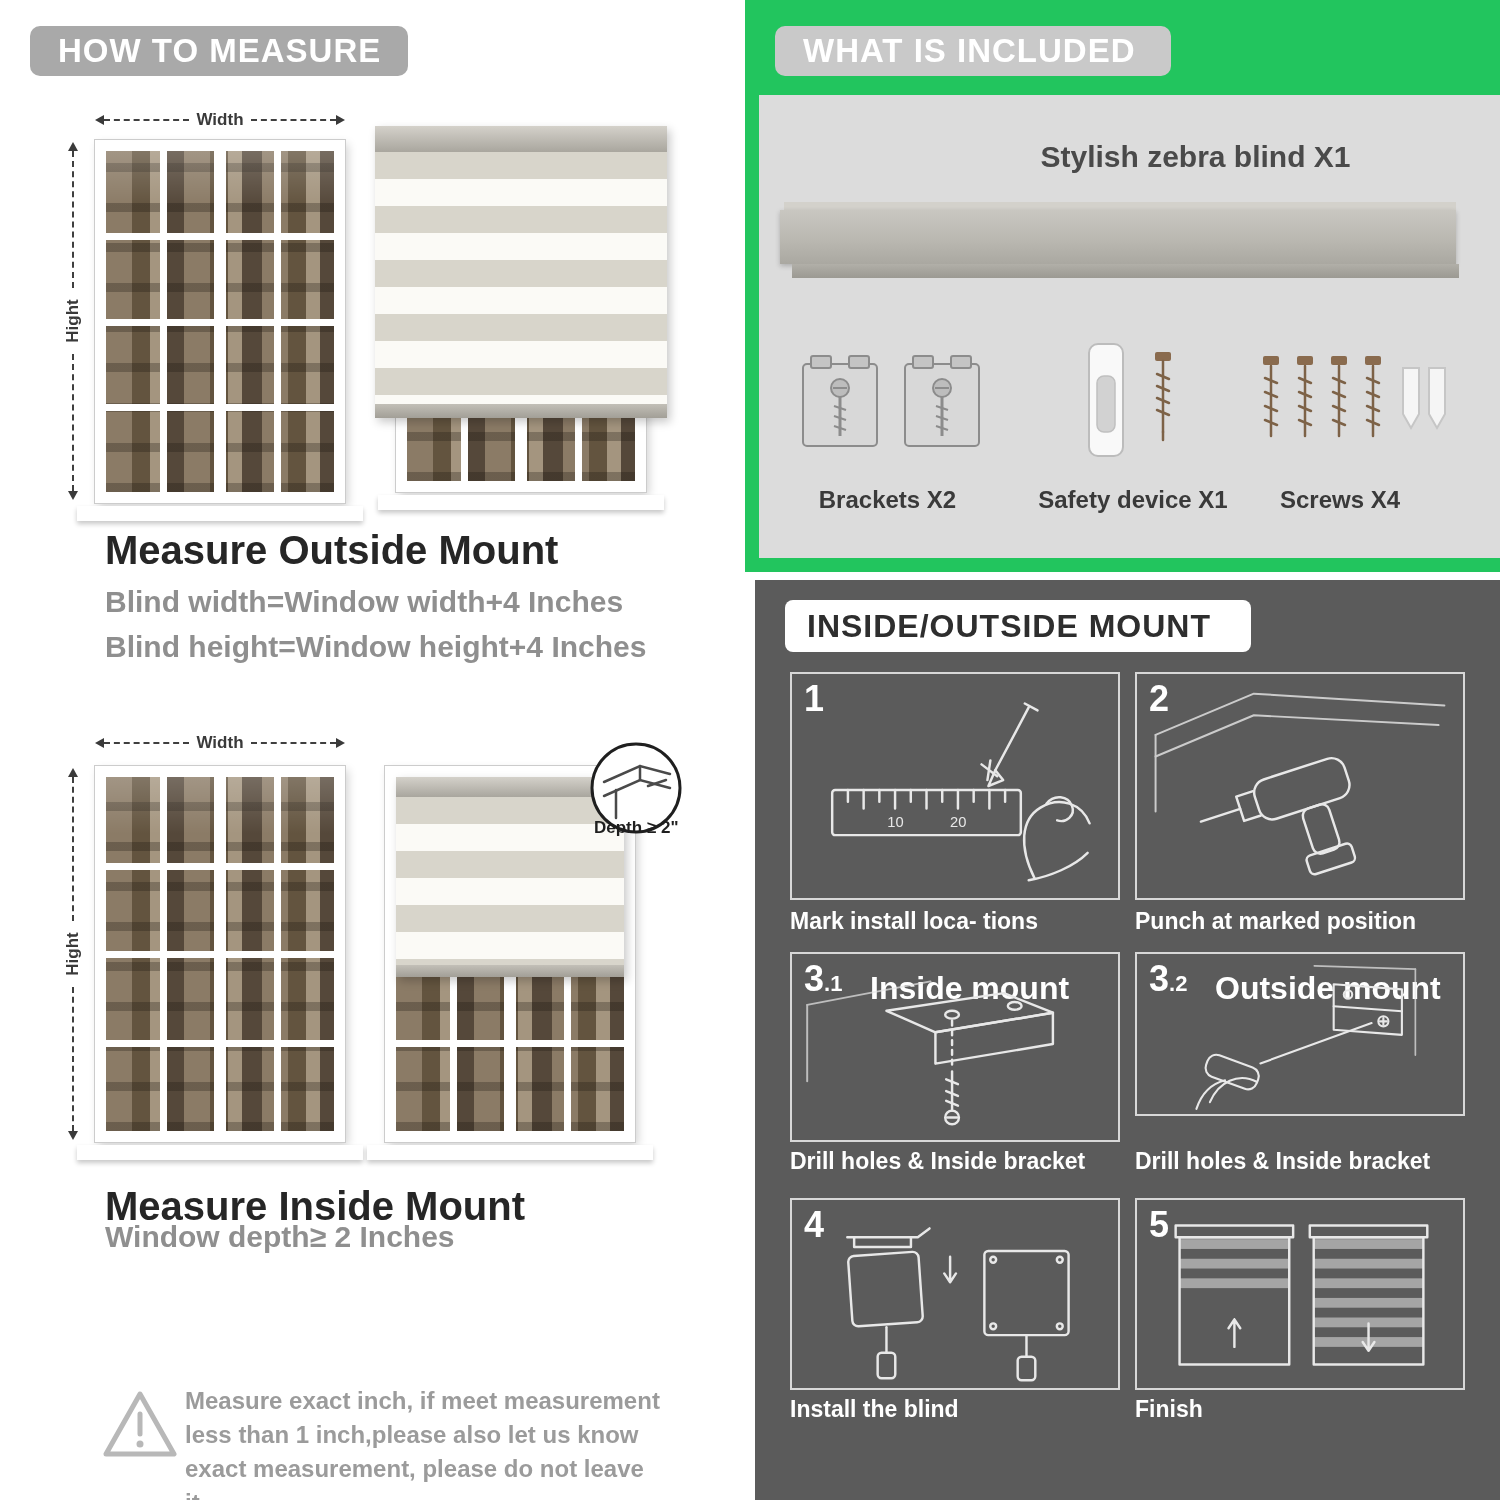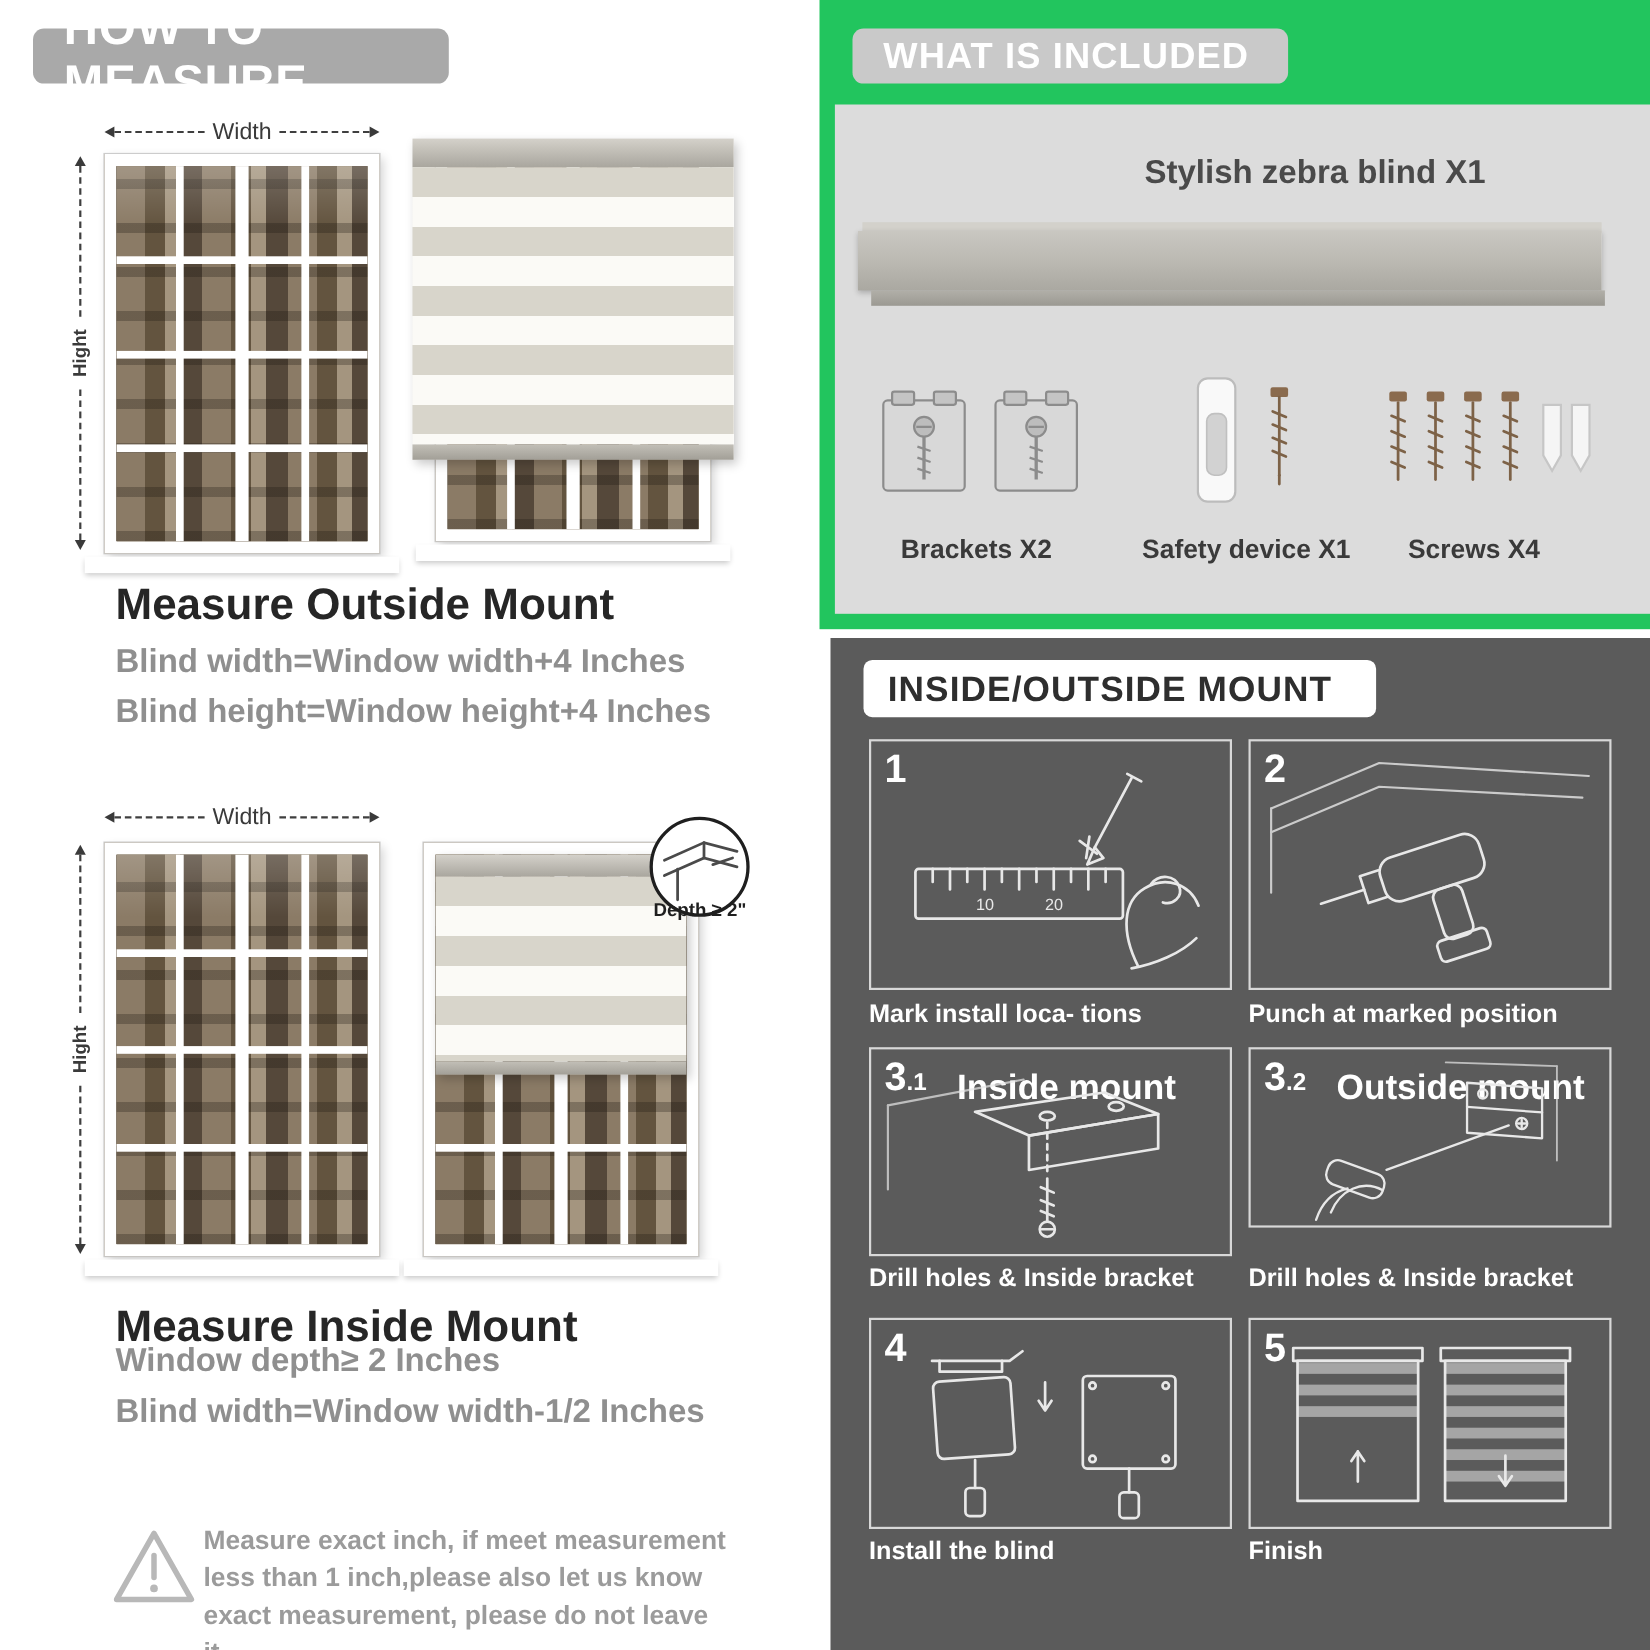--- a/index.html
+++ b/index.html
@@ -3,21 +3,21 @@
 <meta charset="utf-8">
 <style>
   *{margin:0;padding:0;box-sizing:border-box;}
   html,body{background:#fff;}
   body{width:1500px;height:1500px;font-family:"Liberation Sans",sans-serif;}
   #stage{position:relative;width:1500px;height:1500px;background:#fff;overflow:hidden;}
   .abs{position:absolute;}
 
   
   .pill{display:flex;align-items:center;border-radius:10px;font-weight:bold;letter-spacing:1px;}
-  .pill-left{background:#a9a9a9;color:#fff;font-size:43px;padding-left:28px;}
+  .pill-left{background:#a9a9a9;color:#fff;font-size:33px;padding-left:28px;}
   .pill-inc{background:#c9c9c9;color:#fff;font-size:33px;padding-left:28px;}
   .pill-mount{background:#ffffff;color:#2e2e2e;font-size:32px;padding-left:22px;border-radius:8px;}
   .h-title{font-size:40px;font-weight:bold;color:#262626;}
   .g-line{font-size:30px;font-weight:bold;color:#8f8f8f;white-space:nowrap;}
 
   
   .window{position:absolute;border:11px solid #fff;box-shadow:0 0 0 1px #cccccc,3px 4px 9px rgba(0,0,0,.18);background:#75664f;}
   .win-photo{position:absolute;inset:0;
     background:
       linear-gradient(180deg, rgba(255,255,255,.20) 0%, rgba(255,255,255,0) 16%),
@@ -35,21 +35,21 @@
   .blind{position:absolute;box-shadow:3px 4px 9px rgba(0,0,0,.22);}
   .blind-rail{height:26px;background:linear-gradient(180deg,#d4d1ca,#a9a69e);}
   .blind-rail.sm{height:20px;}
   .blind-body{background:repeating-linear-gradient(180deg,#d8d5cb 0px 27px,#fbfaf6 27px 54px);}
   .blind-bot{height:14px;background:linear-gradient(180deg,#c2bfb7,#a29f97);}
   .blind-bot.sm{height:12px;}
 
   
   .h-dim{position:absolute;display:flex;align-items:center;height:20px;color:#3a3a3a;}
   .h-dim .hline{flex:1;height:0;border-top:2px dashed #3f3f3f;}
-  .h-dim .dlabel{font-size:21px;font-weight:normal;margin:0 7px;white-space:nowrap;}
+  .h-dim .dlabel{font-size:17px;font-weight:bold;margin:0 7px;white-space:nowrap;}
   .tri-l{width:0;height:0;border-top:5px solid transparent;border-bottom:5px solid transparent;border-right:9px solid #3a3a3a;}
   .tri-r{width:0;height:0;border-top:5px solid transparent;border-bottom:5px solid transparent;border-left:9px solid #3a3a3a;}
   .v-dim{position:absolute;display:flex;flex-direction:column;align-items:center;width:22px;color:#3a3a3a;}
   .v-dim .vline{flex:1;width:0;border-left:2px dashed #3f3f3f;}
   .tri-u{width:0;height:0;border-left:5px solid transparent;border-right:5px solid transparent;border-bottom:9px solid #3a3a3a;}
   .tri-d{width:0;height:0;border-left:5px solid transparent;border-right:5px solid transparent;border-top:9px solid #3a3a3a;}
   .vlabel{position:relative;height:66px;width:20px;}
   .vlabel span{position:absolute;left:50%;top:50%;transform:translate(-50%,-50%) rotate(-90deg);font-size:17px;font-weight:bold;white-space:nowrap;}
 
   .depth-label{position:absolute;font-size:17px;font-weight:bold;color:#1f1f1f;white-space:nowrap;}
@@ -186,21 +186,20 @@
       <path d="M16 56 L52 40 L82 48"></path>
       <path d="M28 78 L28 50"></path>
       <path d="M52 40 L52 26"></path>
       <path d="M60 46 L78 40"></path>
     </g>
   </svg>
   <div class="depth-label" style="left:594px;top:818px;">Depth ≥ 2"</div>
 
   <div class="abs h-title" style="left:105px;top:1184px;">Measure Inside Mount</div>
   <div class="abs g-line" style="left:105px;top:1220px;">Window depth≥ 2 Inches</div>
-  <div class="abs g-line" style="left:105px;top:1267px;">Blind width=Window width-1/2 Inches</div>
 
   <svg class="abs" style="left:100px;top:1388px;" width="80" height="74" viewBox="0 0 80 74">
     <path d="M40 6 L74 66 L6 66 Z" fill="none" stroke="#b8b8b8" stroke-width="5" stroke-linejoin="round"></path>
     <line x1="40" y1="26" x2="40" y2="46" stroke="#b8b8b8" stroke-width="5" stroke-linecap="round"></line>
     <circle cx="40" cy="56" r="3.5" fill="#b8b8b8"></circle>
   </svg>
   <div class="warn-text" style="left:185px;top:1384px;width:478px;">Measure exact inch, if meet measurement less than 1 inch,please also let us know exact measurement, please do not leave it</div>
 
   <div class="right-top">
     <div class="included-panel"></div>

